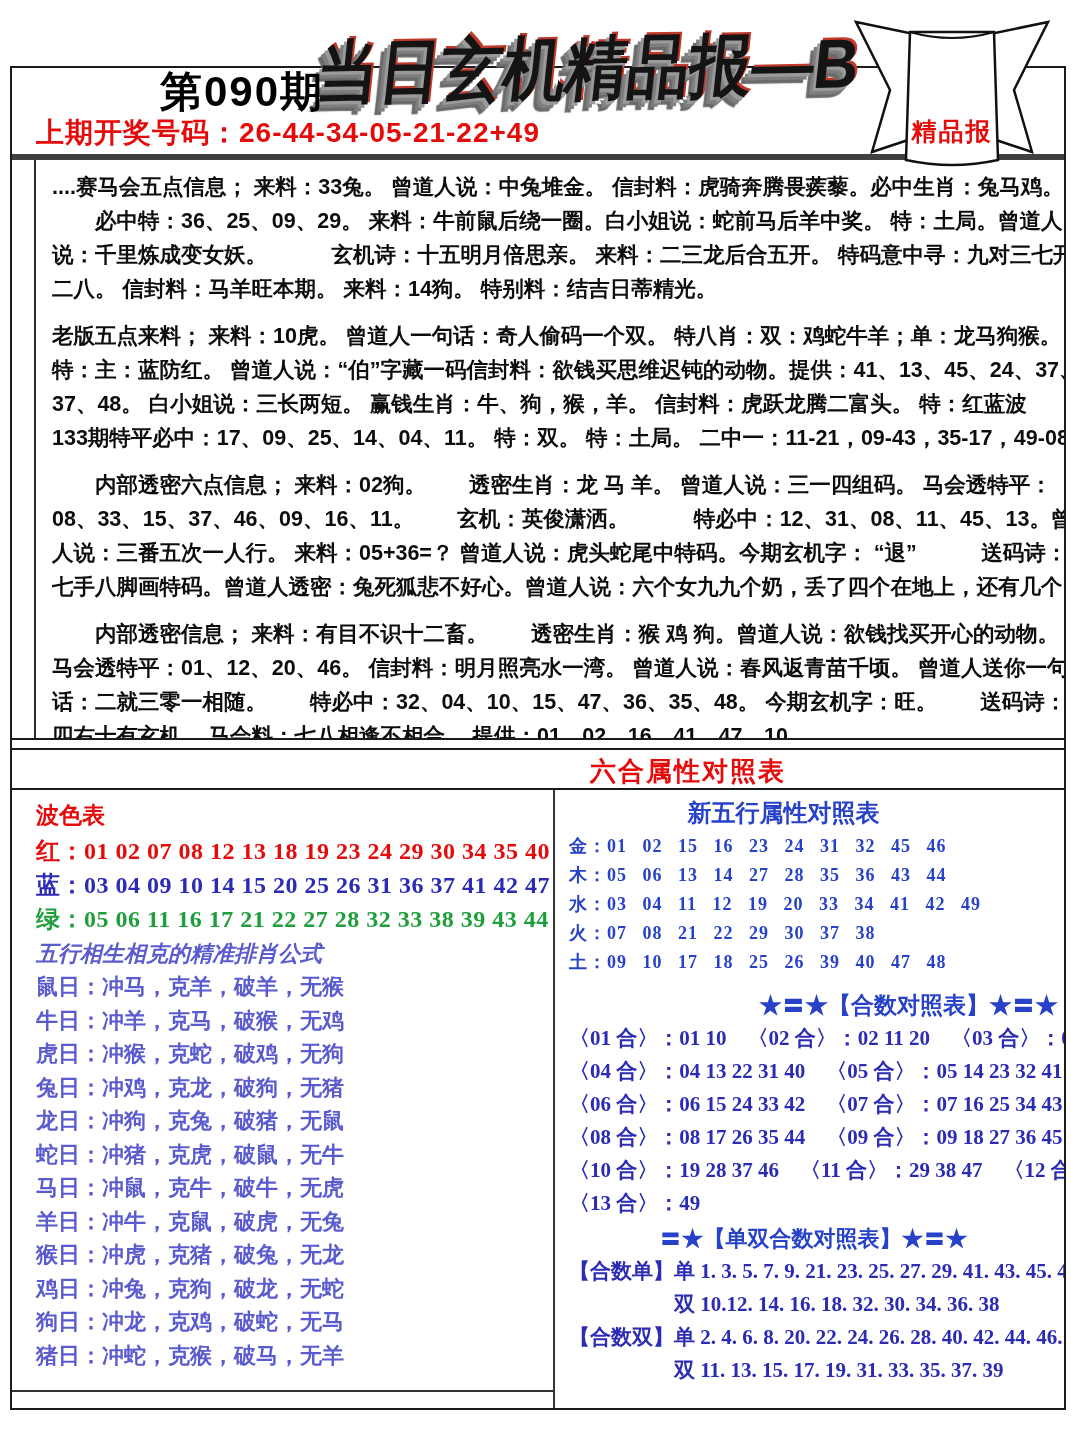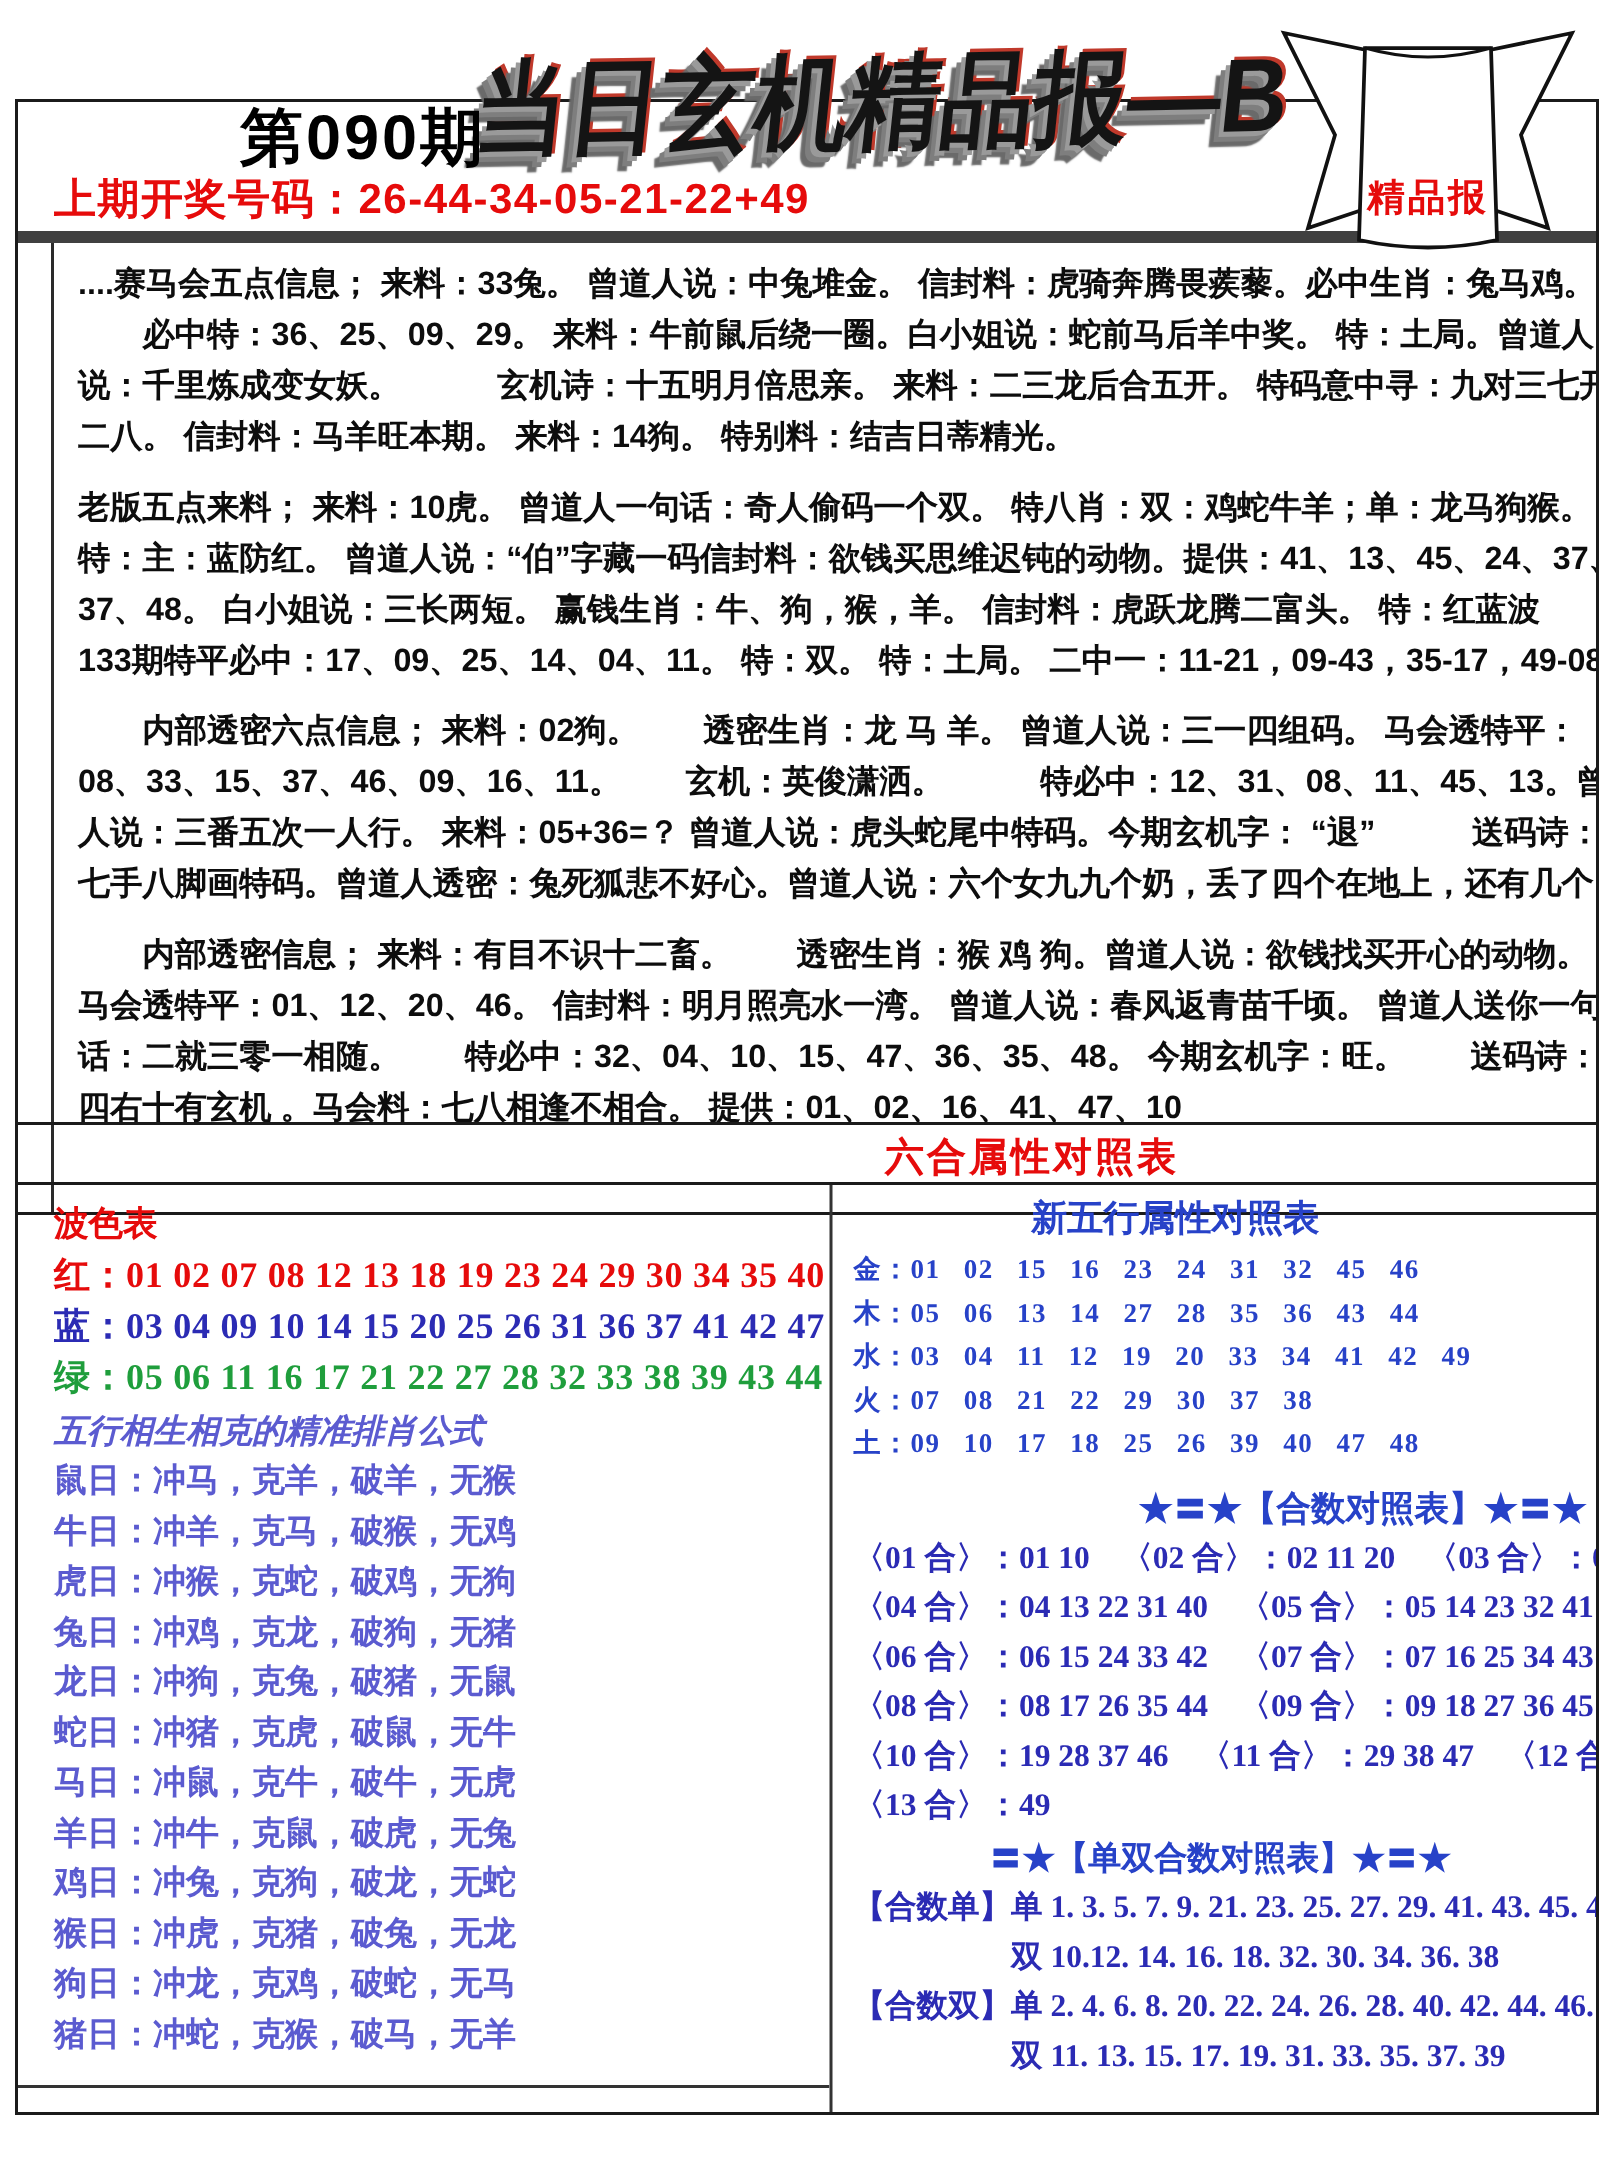--- a/index.html
+++ b/index.html
@@ -22,22 +22,22 @@
     transform:skewX(-7deg) rotate(-1deg) scaleY(1.12);transform-origin:left top;
     text-shadow:-3px 3px 0 #9a9a9a,-6px 6px 0 #7e7e7e,-9px 9px 1px #6a6a6a,2px -2px 0 #c0392b;
   }
   .last-draw{
     position:absolute;left:36px;top:114px;z-index:5;
     font-size:28px;font-weight:bold;color:var(--c-red,#e60000);letter-spacing:1px;
   }
   .ribbon{position:absolute;left:848px;top:18px;z-index:6;}
   
   .main-text{
-    position:absolute;left:0;top:86px;width:100%;height:656px;
-    border-top:8px solid #404040;border-bottom:2px solid #1b1b1b;
+    position:absolute;left:0;top:86px;width:100%;height:586px;
+    border-top:6px solid #404040;border-bottom:2px solid #1b1b1b;
     box-sizing:border-box;padding:10px 10px 0 40px;overflow:hidden;
   }
   .main-text::before{
     content:'';position:absolute;left:22px;top:0;bottom:0;border-left:2px solid #2a2a2a;
   }
   .para{margin:0 0 13px 0;}
   .line{
     white-space:pre;font-size:21.5px;line-height:34px;font-weight:bold;color:#0d0d0d;
   }
   
@@ -154,22 +154,22 @@
         <div>
 
         <div class="zodiac-row">鼠日：冲马，克羊，破羊，无猴</div>
             <div class="zodiac-row">牛日：冲羊，克马，破猴，无鸡</div>
             <div class="zodiac-row">虎日：冲猴，克蛇，破鸡，无狗</div>
             <div class="zodiac-row">兔日：冲鸡，克龙，破狗，无猪</div>
             <div class="zodiac-row">龙日：冲狗，克兔，破猪，无鼠</div>
             <div class="zodiac-row">蛇日：冲猪，克虎，破鼠，无牛</div>
             <div class="zodiac-row">马日：冲鼠，克牛，破牛，无虎</div>
             <div class="zodiac-row">羊日：冲牛，克鼠，破虎，无兔</div>
+            <div class="zodiac-row">猴日：冲虎，克猪，破兔，无龙</div>
             <div class="zodiac-row">鸡日：冲兔，克狗，破龙，无蛇</div>
-            <div class="zodiac-row">猴日：冲虎，克猪，破兔，无龙</div>
             <div class="zodiac-row">狗日：冲龙，克鸡，破蛇，无马</div>
             <div class="zodiac-row">猪日：冲蛇，克猴，破马，无羊</div>
           </div>
         <div class="left-bottom-line"></div>
       </div>
 
       <div class="col-right">
         <div class="wuxing-title">新五行属性对照表</div>
         <div>
 

